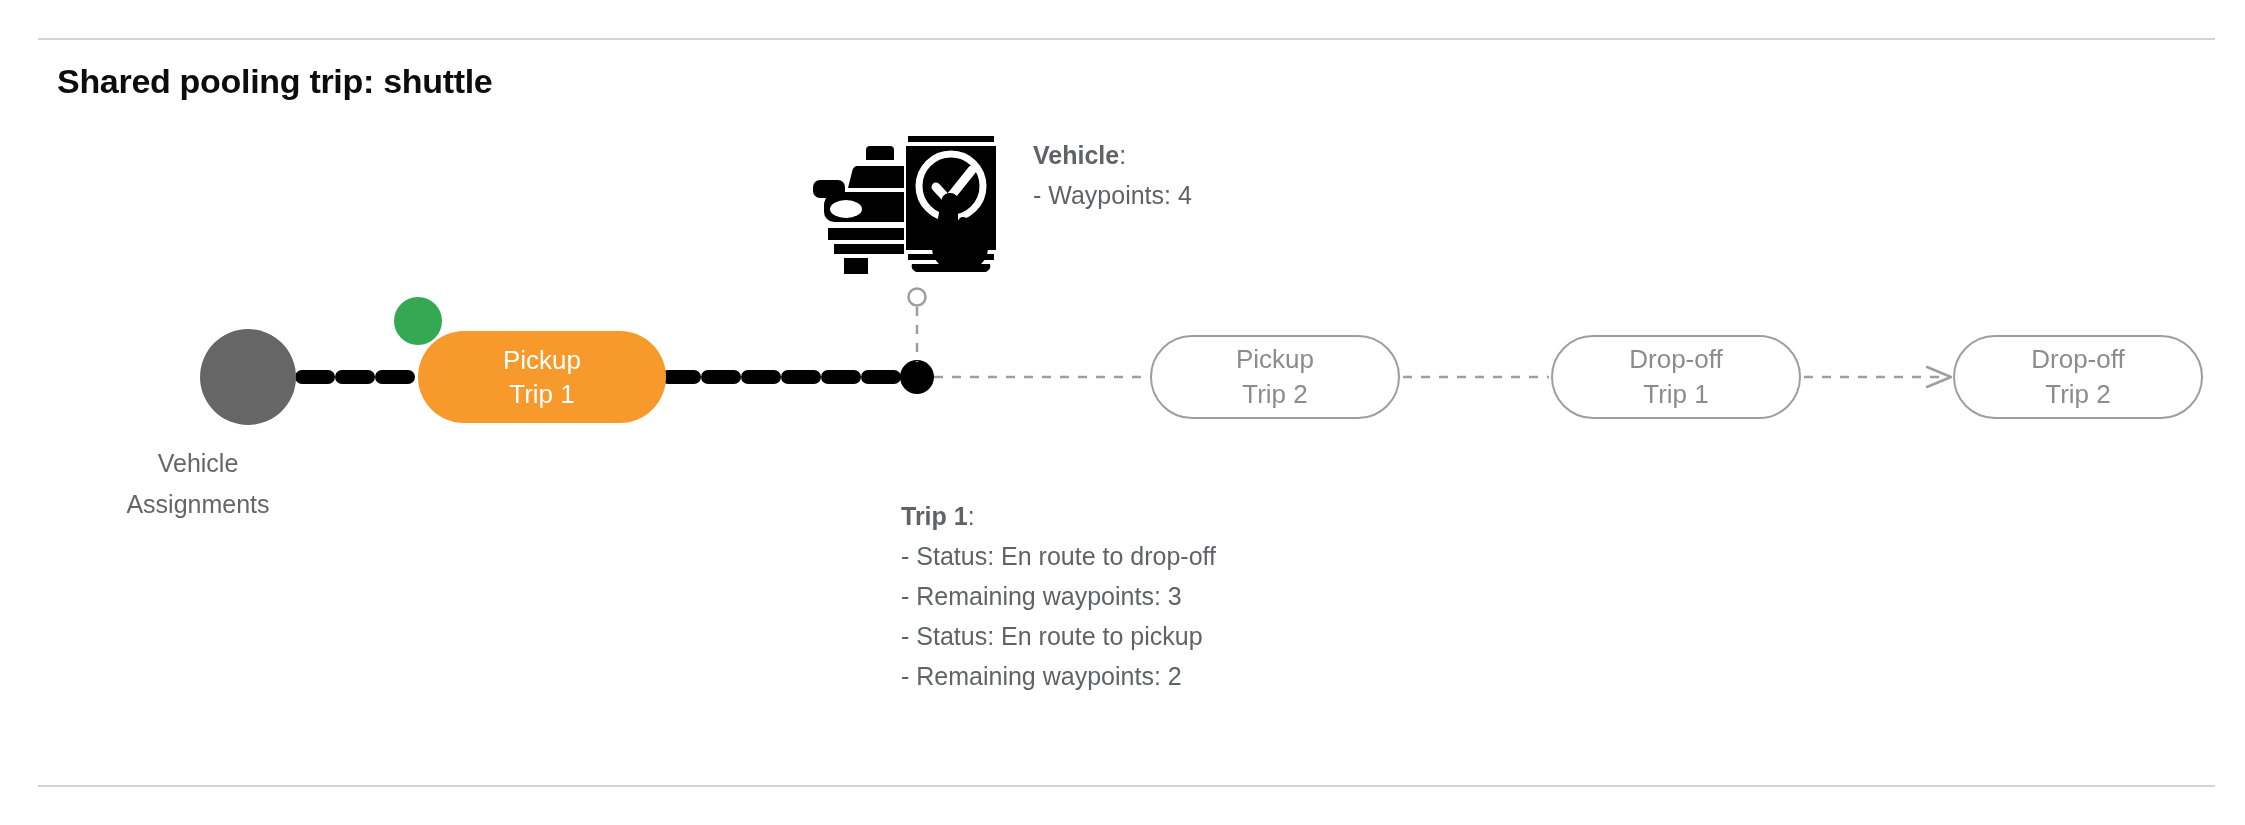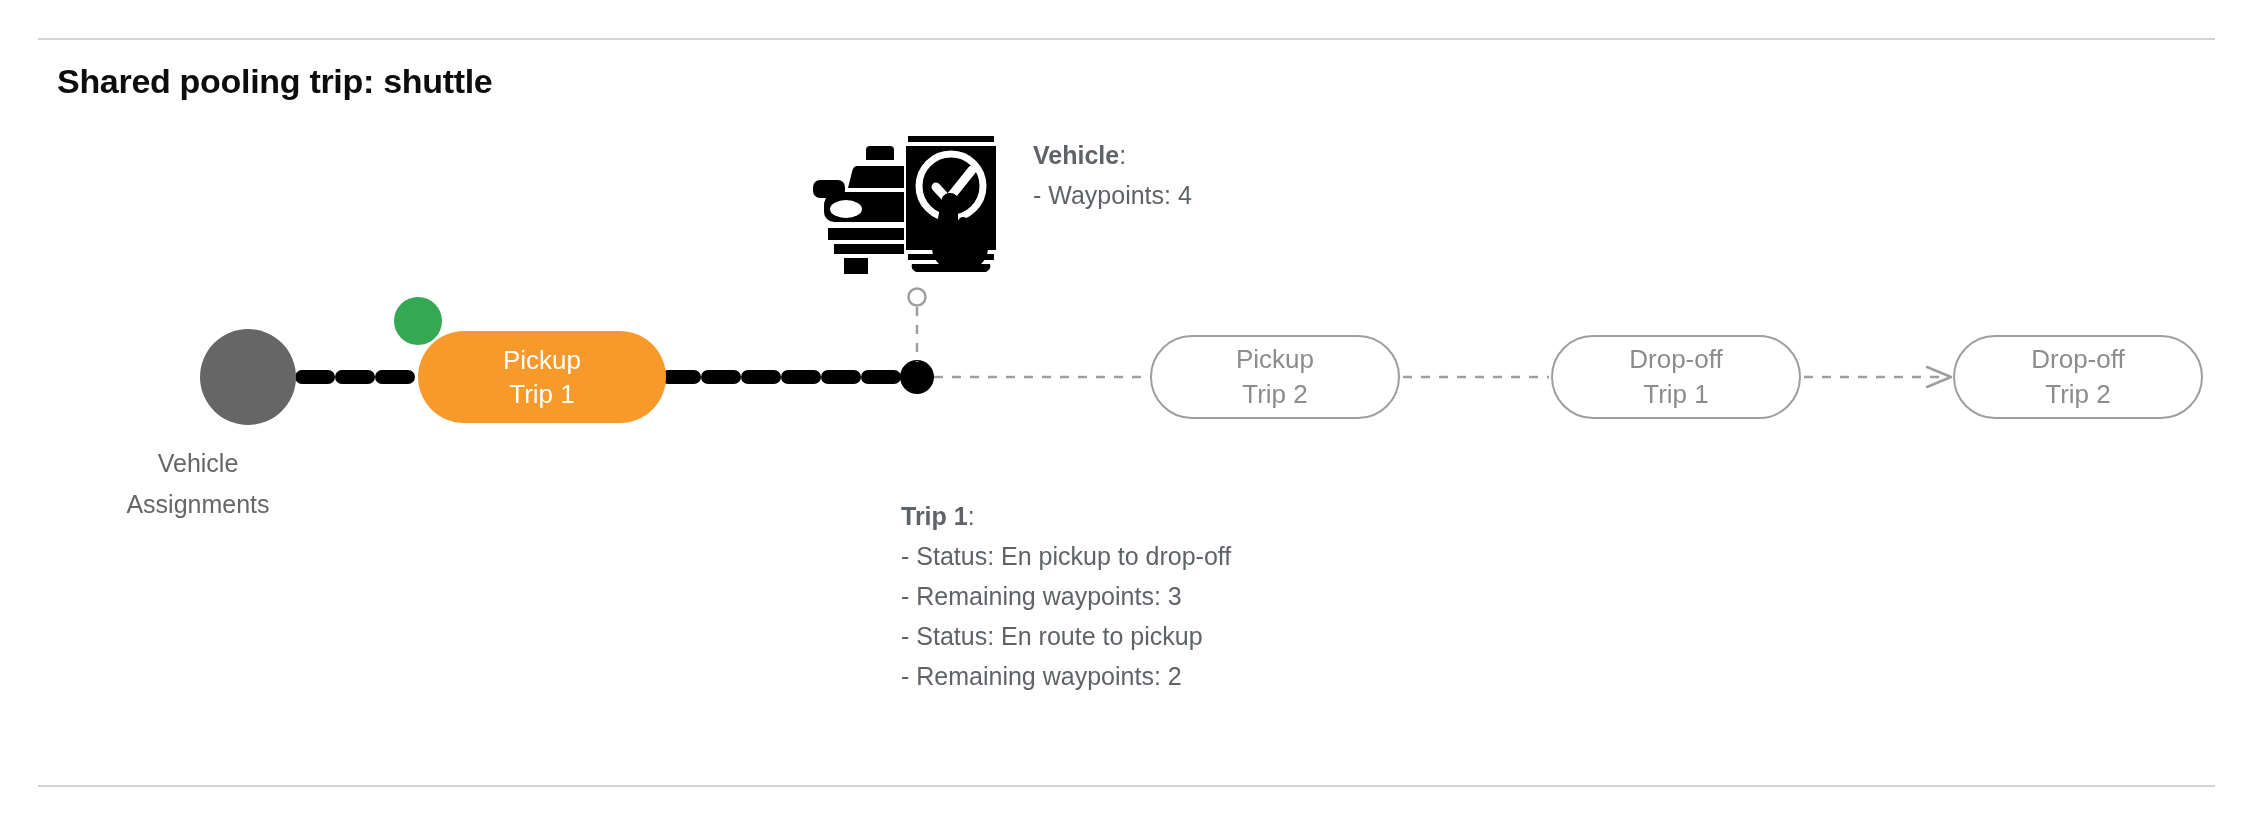--- a/index.html
+++ b/index.html
@@ -275,19 +275,19 @@
     </g>
   </svg>
 
   <div id="vehicle-info">
     <div><span class="k">Vehicle</span><span>:</span></div>
     <div>- Waypoints: 4</div>
   </div>
 
   <div id="trip-details">
     <div class="row"><span class="k">Trip 1</span><span>:</span></div>
-    <div class="row">- Status:  En pickup to drop-off</div>
+    <div class="row">- Status:  En route to drop-off</div>
     <div class="row">- Remaining waypoints: 3</div>
     <div class="row">- Status:  En route to pickup</div>
     <div class="row">- Remaining waypoints: 2</div>
   </div>
 
 </div>
 
 </body></html>

